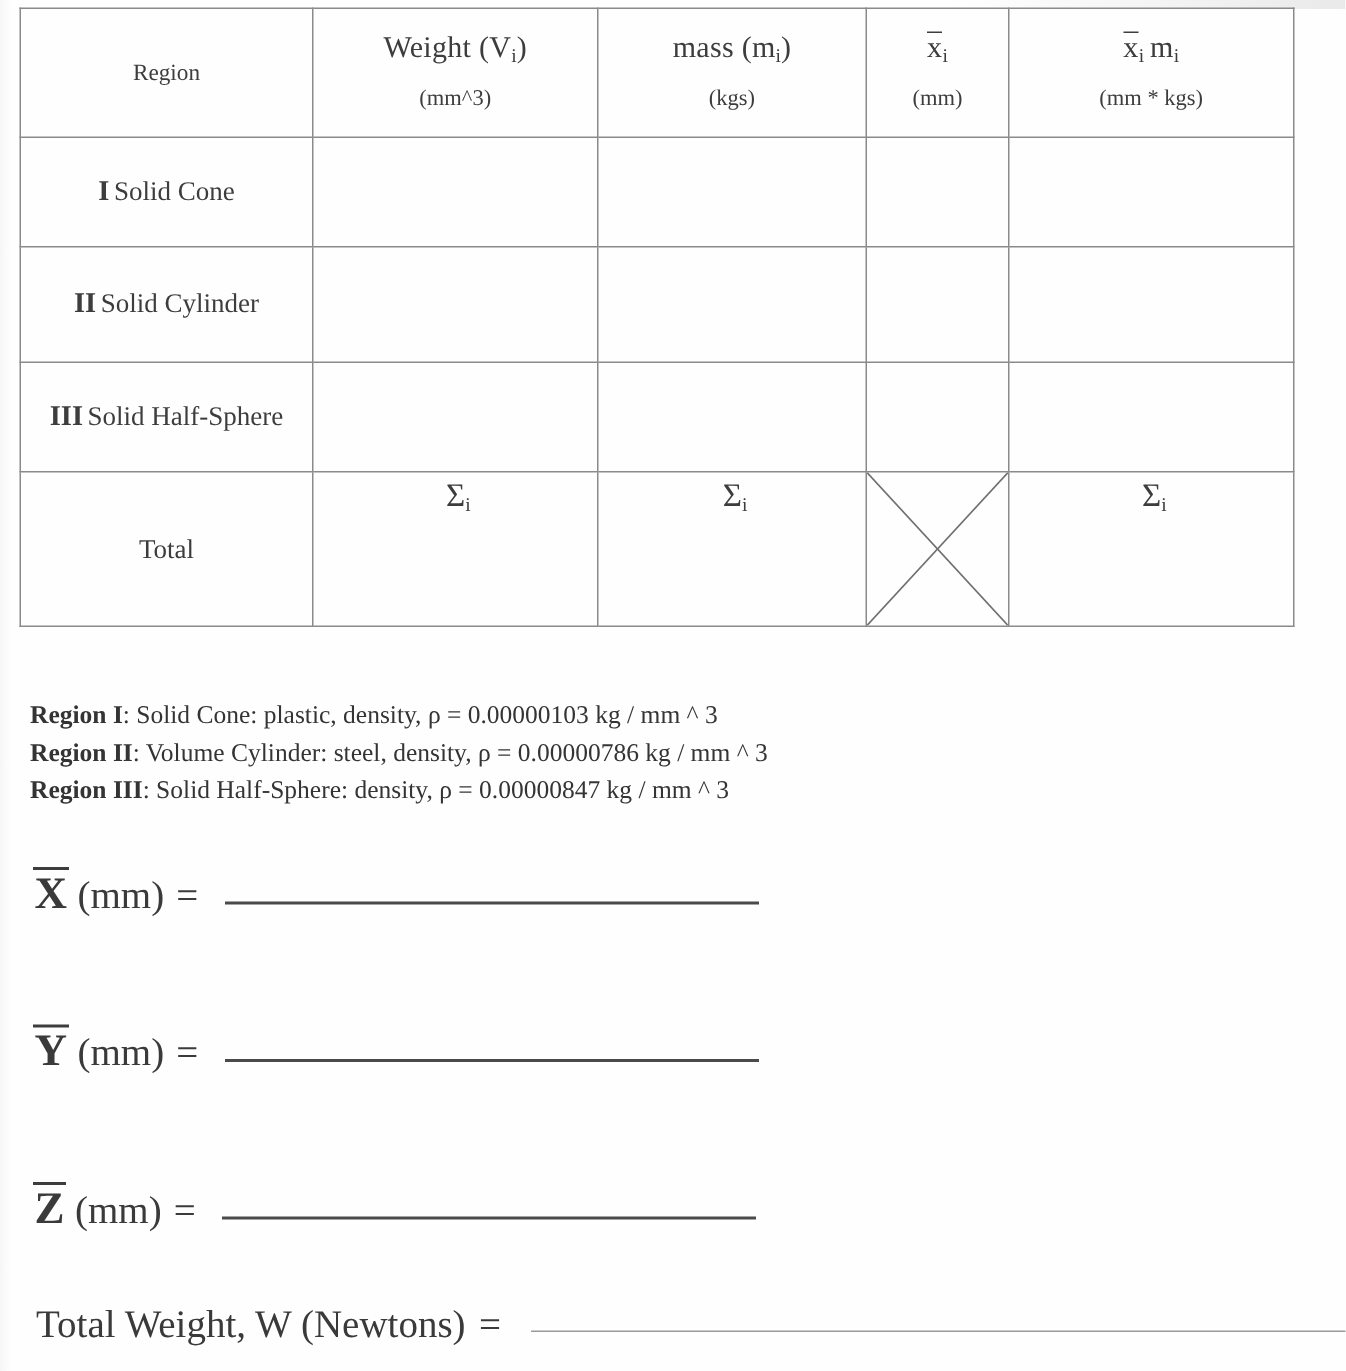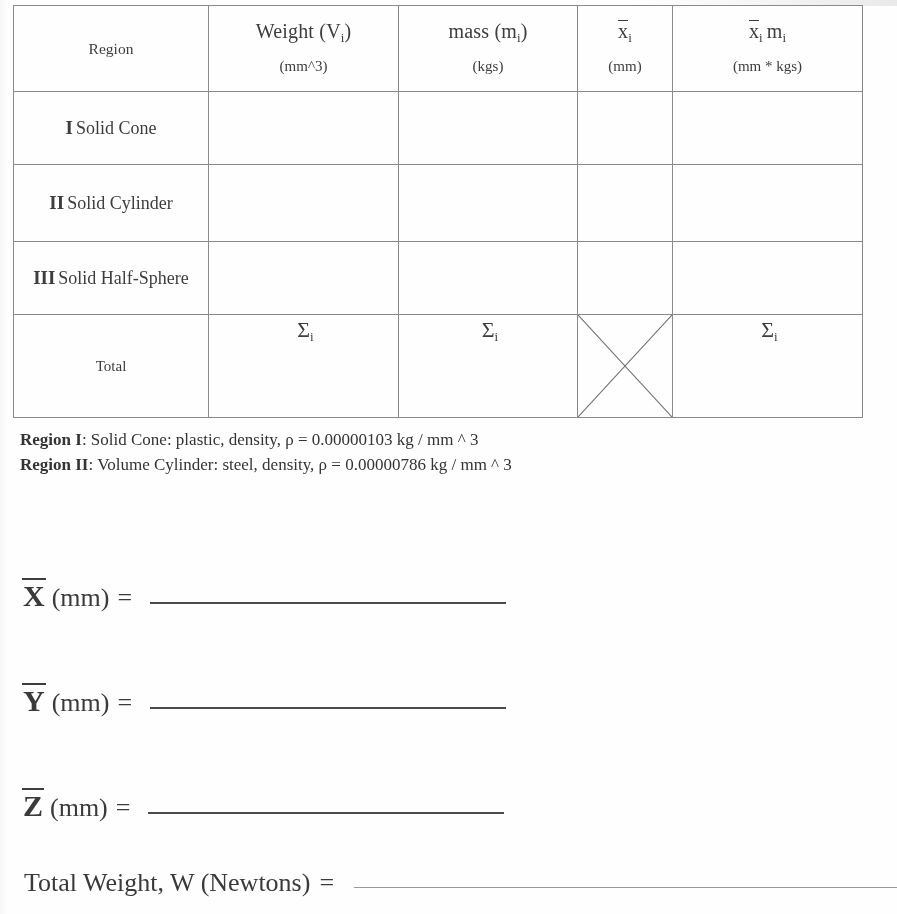--- a/index.html
+++ b/index.html
@@ -91,21 +91,21 @@
     font-size: 18px;
     text-align: left;
     white-space: nowrap;
   }
   .region-num {
     font-weight: bold;
     font-size: 19px;
     margin-right: 3px;
   }
   .total-label {
-    font-size: 15px;
+    font-size: 18px;
   }
   .sigma-cell {
     text-align: left;
     vertical-align: top !important;
     padding-left: 8px !important;
     padding-top: 4px !important;
   }
   .sigma {
     font-size: 22px;
     line-height: 1;
@@ -124,21 +124,21 @@
     left: 0; top: 0;
     width: 100%;
     height: 100%;
     display: block;
   }
 
   
   .notes {
     position: absolute;
     left: 20px;
-    top: 427px;
+    top: 464px;
     width: 700px;
     font-size: 17px;
     line-height: 25px;
     color: #343434;
   }
   .notes .bold { font-weight: bold; }
   .rho { font-family: "Liberation Serif", serif; }
 
   
   .answer-row {
@@ -290,20 +290,21 @@
           <span class="sigma"><span>Σ</span><span class="ital-i">i</span></span>
         </td>
       </tr>
     </tbody>
   </table>
 </div>
 
 <div class="notes">
   <div><span class="bold">Region I</span><span>: Solid Cone: plastic, density, </span><span class="rho">ρ</span><span> = 0.00000103 kg / mm ^ 3</span></div>
   <div><span class="bold">Region II</span><span>: Volume Cylinder: steel, density, </span><span class="rho">ρ</span><span> = 0.00000786 kg / mm ^ 3</span></div>
+  <div><span class="bold">Region III</span><span>: Solid Half-Sphere: density, </span><span class="rho">ρ</span><span> = 0.00000847 kg / mm ^ 3</span></div>
 </div>
 
 <div class="answer-row r1">
   <span class="var-big"><span class="ovl">X</span></span>
   <span class="unit-big">(mm)</span>
   <span class="eq-big">=</span>
   <span class="blank-line"></span>
 </div>
 
 <div class="answer-row r2">

